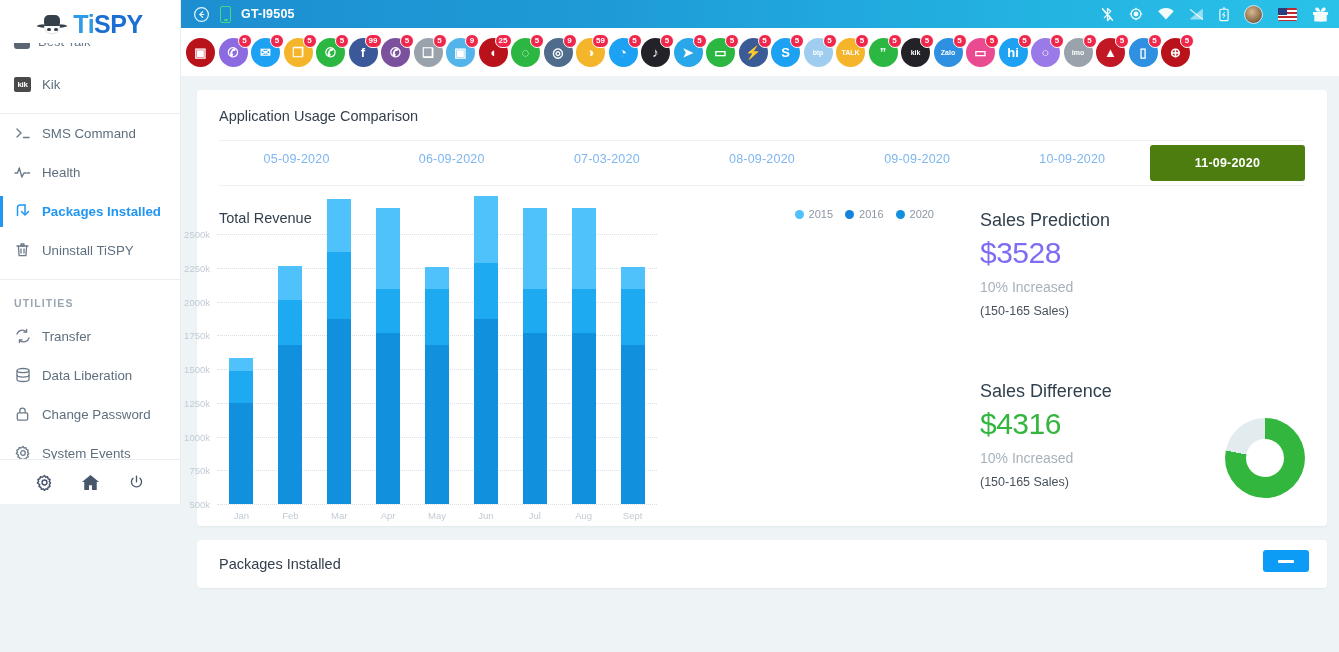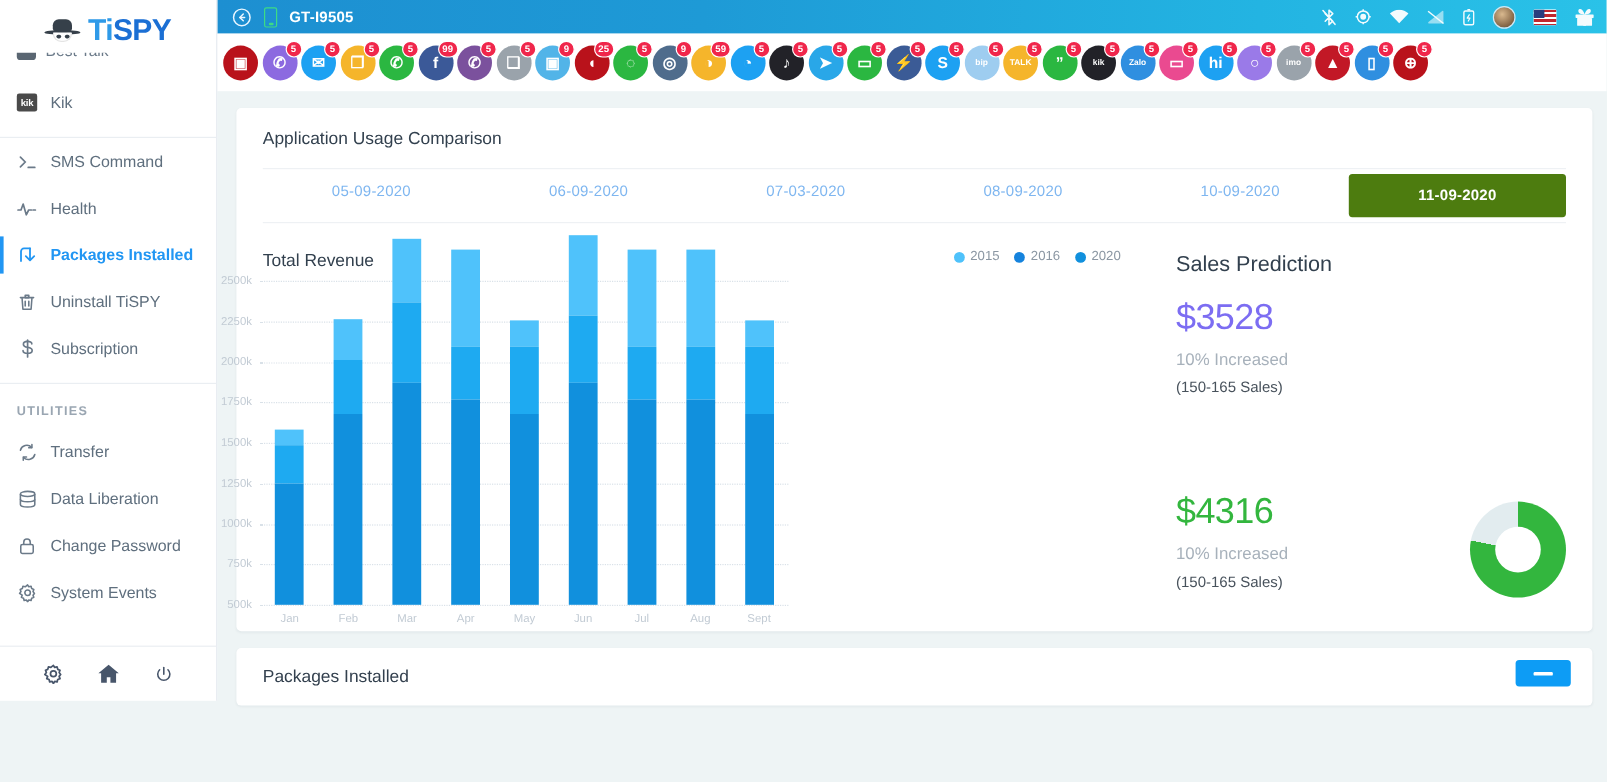--- a/index.html
+++ b/index.html
@@ -6,21 +6,21 @@
   html, body {
     width: 1339px; height: 652px;
     font-family: "Liberation Sans", sans-serif;
     background: #eef4f5;
     overflow: hidden;
   }
   .app { display: flex; width: 1339px; height: 652px; }
 
   
   .sidebar {
-    width: 181px; height: 584px; background: #ffffff;
+    width: 181px; height: 504px; background: #ffffff;
     display: flex; flex-direction: column;
     border-right: 1px solid #e9edf2; flex: 0 0 181px;
     position: relative; z-index: 5;
   }
   .brand { height: 44px; display: flex; align-items: center; justify-content: center; gap: 6px; padding-top: 6px; }
   .brand-logo { width: 30px; height: 22px; position: relative; }
   .hat-brim { position: absolute; left: 0; top: 11px; width: 30px; height: 4px; background: #36404a; border-radius: 50%; }
   .hat-top { position: absolute; left: 7px; top: 2px; width: 16px; height: 10px; background: #36404a; border-radius: 5px 5px 2px 2px; }
   .hat-face { position: absolute; left: 7px; top: 13px; width: 16px; height: 8px; background: #ffffff; border-radius: 0 0 7px 7px; border:1px solid #e4e4e4; border-top:none;}
   .hat-eye { position: absolute; top: 15px; width: 4px; height: 3px; background: #36404a; border-radius: 2px; }
@@ -109,21 +109,21 @@
   .gline { position:absolute; left:0; right:0; height:0; border-top:1px dotted #d9e1e8; }
   .bars { position:absolute; left:0; right:0; top:0; bottom:0; display:flex; align-items:flex-end; }
   .bcol { flex:1 1 0; display:flex; flex-direction:column; align-items:center; justify-content:flex-end; height:100%; }
   .bar { width:24px; display:flex; flex-direction:column; justify-content:flex-end; }
   .seg { width:100%; }
   .xlab { position:absolute; top:100%; left:0; right:0; display:flex; padding-top:6px;align-items:flex-end; }
   .xlab span { flex:1 1 0; text-align:center; font-size:9.5px; color:#c2cbd4; }
 
   .statpanel { flex: 1 1 auto; padding: 14px 0 0 18px; position:relative; }
   .stat-title { font-size:18px; color:#32404e; }
-  .stat-big { font-size:30px; font-weight:400; letter-spacing:-0.5px; margin-top: 17px; }
+  .stat-big { font-size:30px; font-weight:400; letter-spacing:-0.5px; margin-top: 5px; }
   .stat-sub1 { font-size:14px; color:#a7b1bb; margin-top: 9px; }
   .stat-sub2 { font-size:12.5px; color:#48525c; margin-top: 9px; }
   .donutwrap { position:absolute; right: 22px; bottom: 6px; }
   .donut { width:80px;height:80px;border-radius:50%; position:relative; }
   .donut .hole { position:absolute; left:21px; top:21px; width:38px;height:38px;background:#fff;border-radius:50%; }
 
   .bottomcard { margin-top: 14px; }
   .bottomcard .card-title { padding: 16px 22px 16px 22px; color:#33404e; }
   .bc-btn { position:absolute; right: 18px; top: 10px; background:#0d9cf5; width:46px;height:22px;border-radius:3px;
     display:flex;align-items:center;justify-content:center; cursor:pointer;}
@@ -202,29 +202,20 @@
           <svg width="15" height="16" viewBox="0 0 15 16" fill="none" stroke="#6b7a89" stroke-width="1.3" stroke-linecap="round" stroke-linejoin="round">
             <path d="M2 4h11"></path>
               <path d="M6 2h3v2H6z"></path>
               <path d="M3.4 4.5l.7 9.2h6.8l.7-9.2"></path>
               <path d="M6 7v4M9 7v4"></path>
             </svg>
         </span>
         <span>Uninstall TiSPY</span>
       </div>
 
-      <div class="sb-item">
-        <span class="ico">
-          <svg width="14" height="17" viewBox="0 0 14 17" fill="none" stroke="#6b7a89" stroke-width="1.4" stroke-linecap="round" stroke-linejoin="round">
-            <path d="M7 1.5v14"></path>
-              <path d="M10.5 4.5c0-1.3-1.6-2-3.5-2s-3.5.8-3.5 2.3S4.6 7 7 7.4s3.8 1 3.8 2.6-1.8 2.4-3.8 2.4-3.8-.8-3.8-2.2"></path>
-            </svg>
-        </span>
-        <span>Subscription</span>
-      </div>
 
       <div class="sb-sep"></div>
 
       <div class="sb-cat">UTILITIES</div>
 
       <div class="sb-item">
         <span class="ico">
           <svg width="16" height="16" viewBox="0 0 16 16" fill="none" stroke="#6b7a89" stroke-width="1.3" stroke-linecap="round" stroke-linejoin="round">
             <path d="M2 6.2a5.5 5.5 0 0 1 9.3-2.4"></path>
               <path d="M11.6 1.4v2.7H8.9"></path>
@@ -478,20 +469,21 @@
     <div class="content">
 
       <div class="card">
         <div class="card-title">Application Usage Comparison</div>
 
         <div class="datetabs">
             <div class="dtab">05-09-2020</div>
             <div class="dtab">06-09-2020</div>
             <div class="dtab">07-03-2020</div>
             <div class="dtab">08-09-2020</div>
+            <div class="dtab">09-09-2020</div>
             <div class="dtab">10-09-2020</div>
             <div class="dtab sel">11-09-2020</div>
           </div>
 
         <div class="panels">
 
           <div class="chartpanel">
             <div class="chart-head">
               <div class="chart-title">Total Revenue</div>
               <div class="legend">
@@ -613,20 +605,21 @@
             <div>
               <div class="stat-title">Sales Prediction</div>
               <div class="stat-big" id="predval" style="color: rgb(124, 109, 242);">$3528</div>
               <div class="stat-sub1">10% Increased</div>
               <div class="stat-sub2">(150-165 Sales)</div>
             </div>
 
             <div style="height:63px"></div>
 
             <div>
+              <div class="stat-title">Sales Difference</div>
               <div class="stat-big" id="diffval" style="color: rgb(51, 182, 62);">$4316</div>
               <div class="stat-sub1">10% Increased</div>
               <div class="stat-sub2">(150-165 Sales)</div>
             </div>
 
             <div class="donutwrap">
               <div class="donut" id="donut" style="background: conic-gradient(rgb(51, 182, 62) 0%, rgb(51, 182, 62) 78%, rgb(226, 236, 239) 78%, rgb(226, 236, 239) 100%);">
                   <div class="hole"></div>
                 </div>
             </div>

